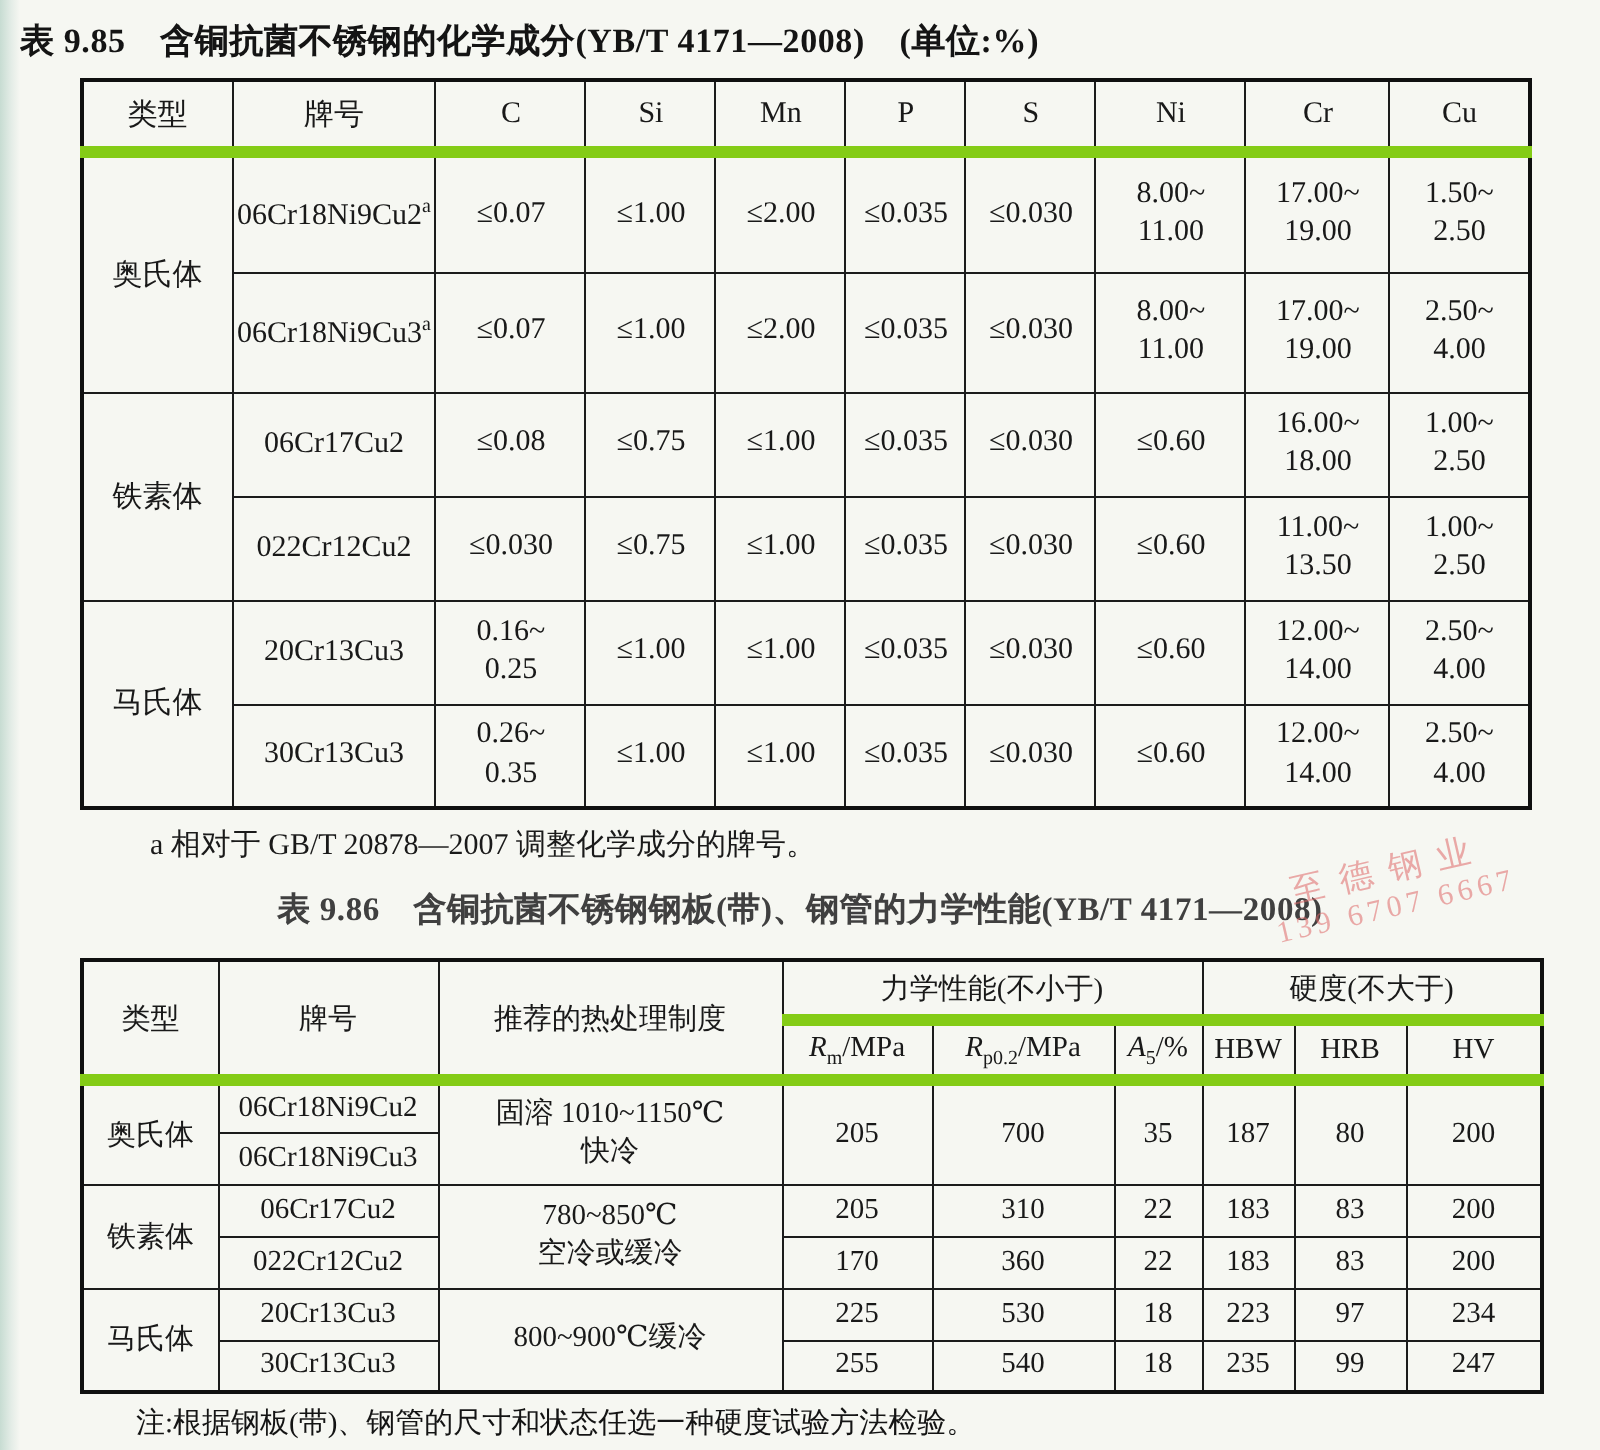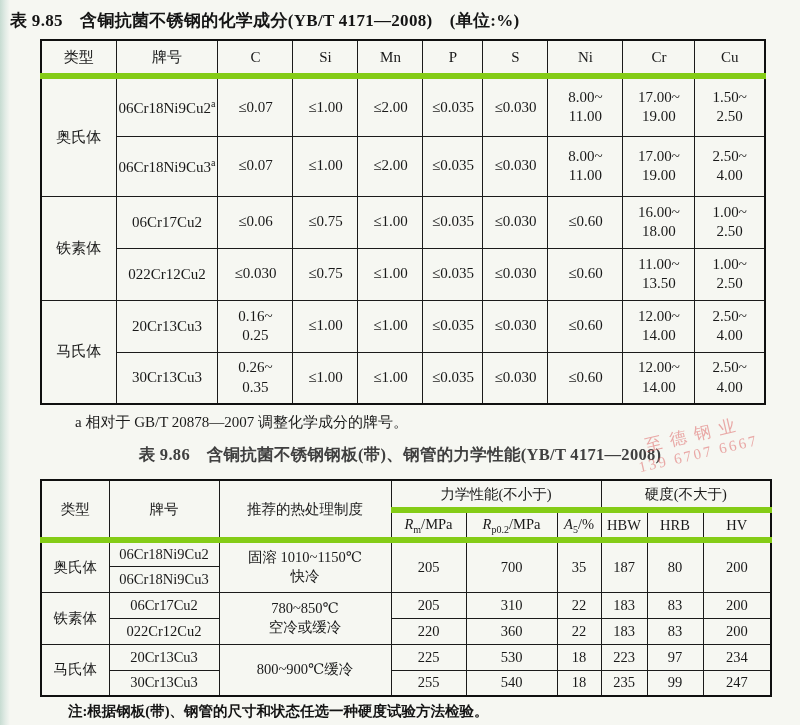--- a/index.html
+++ b/index.html
@@ -21,21 +21,21 @@
   .t1 tbody tr{height:52px;}
   .t1 tbody tr.tall{height:60px;}
   .t2{font-size:14.5px;margin-top:13px;}
   .t2 thead tr{height:30px;}
   .t2 tbody tr{height:26px;}
   .pre{white-space:pre-line;line-height:1.3;}
   sup{font-size:10px;}
   sub{font-size:10px;}
   .it{font-style:italic;}
   .footnote{margin:8px 0 0 75px;font-size:15px;color:#1a1a1a;}
-  .note{margin:5px 0 0 68px;font-size:14.5px;font-weight:700;color:#141414;}
+  .note{margin:5px 0 0 68px;font-size:14.5px;font-weight:400;color:#141414;}
   .watermark{position:absolute;top:423px;right:4px;width:200px;text-align:center;
     transform:rotate(-13deg);color:rgba(222,104,104,0.55);pointer-events:none;}
   .watermark .wm1{font-size:17px;letter-spacing:8px;}
   .watermark .wm2{font-size:15px;letter-spacing:2.5px;}
 </style>
 </head>
 <body>
 
 <div class="page">
   <div class="scan-edge"></div>
@@ -95,21 +95,21 @@
           <td class="pre">8.00~
 11.00</td>
           <td class="pre">17.00~
 19.00</td>
           <td class="pre">2.50~
 4.00</td>
         </tr>
         <tr>
           <td rowspan="2">铁素体</td>
           <td>06Cr17Cu2</td>
-          <td class="pre">≤0.06</td>
+          <td class="pre">≤0.08</td>
           <td class="pre">≤0.75</td>
           <td class="pre">≤1.00</td>
           <td class="pre">≤0.035</td>
           <td class="pre">≤0.030</td>
           <td class="pre">≤0.60</td>
           <td class="pre">16.00~
 18.00</td>
           <td class="pre">1.00~
 2.50</td>
         </tr>
@@ -214,21 +214,21 @@
 空冷或缓冷</td>
           <td>205</td>
           <td>310</td>
           <td>22</td>
           <td>183</td>
           <td>83</td>
           <td>200</td>
         </tr>
         <tr>
           <td>022Cr12Cu2</td>
-          <td>220</td>
+          <td>170</td>
           <td>360</td>
           <td>22</td>
           <td>183</td>
           <td>83</td>
           <td>200</td>
         </tr>
         <tr>
           <td rowspan="2">马氏体</td>
           <td>20Cr13Cu3</td>
           <td class="pre" rowspan="2">800~900℃缓冷</td>

